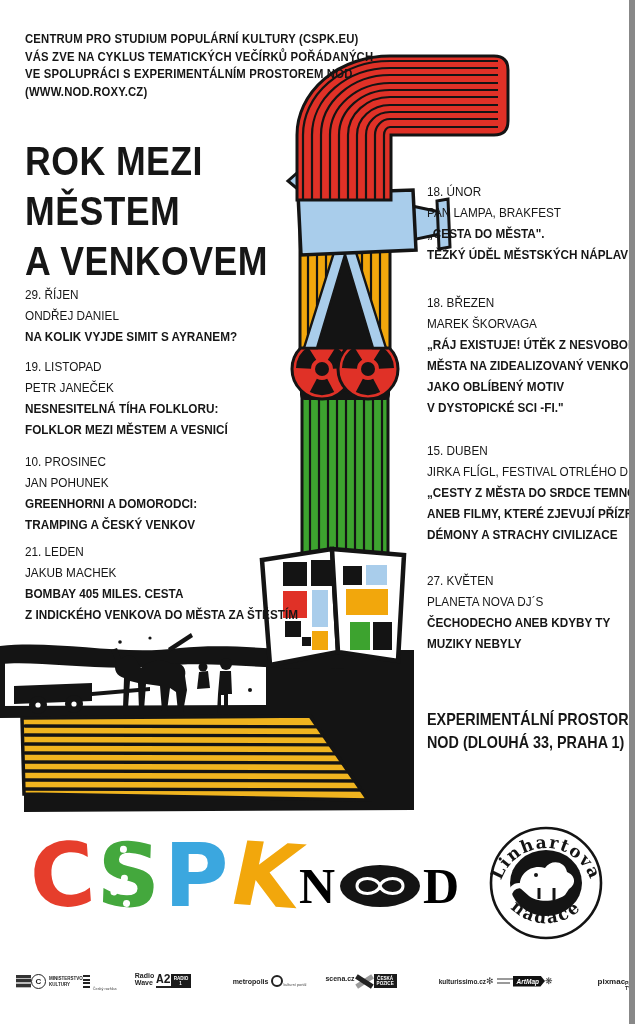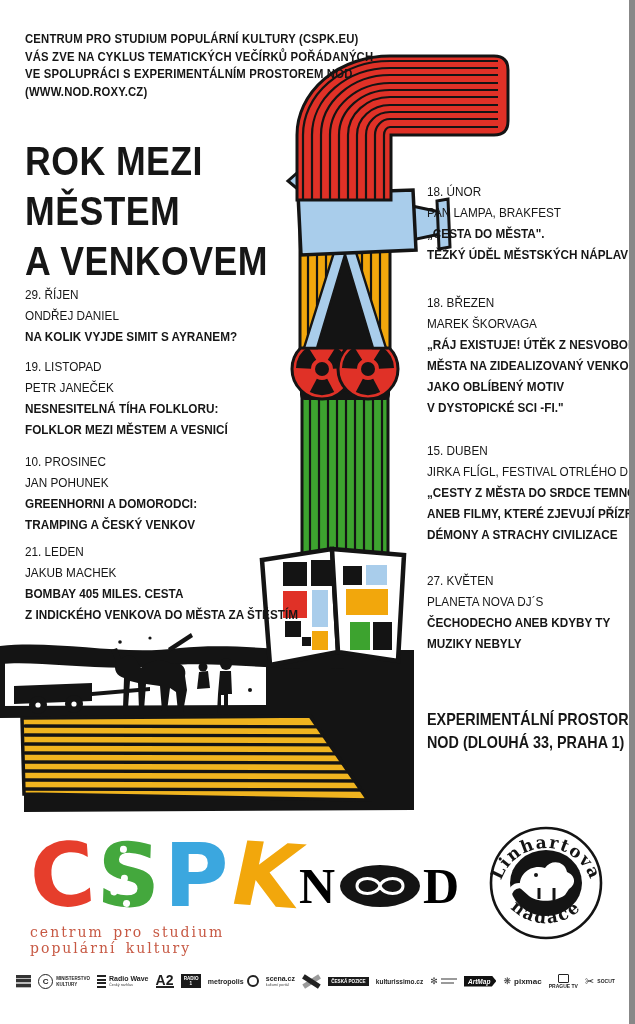--- a/index.html
+++ b/index.html
@@ -24,26 +24,26 @@
   .l-k{color:#f2a70c;transform:rotate(4deg) skewX(-8deg);margin-left:4px;}
   .dot{position:absolute;width:7px;height:7px;border-radius:50%;background:#fff;}
   .tagline{font-family:"DejaVu Serif",serif;font-size:14px;color:#c75944;letter-spacing:2px;word-spacing:3px;margin-top:4px;}
   .nodlogo{left:297px;top:858px;}
   .linhart{left:484px;top:822px;}
   
   .sponsors{left:16px;top:966px;right:14px;height:30px;display:flex;align-items:center;justify-content:space-between;}
   .sp{display:flex;align-items:center;gap:3px;color:#1d1d1d;}
   .sp-col{display:flex;flex-direction:column;align-items:center;gap:1px;}
   .tiny{font-size:4.5px;font-weight:700;line-height:5px;}
-  .small{font-size:7px;font-weight:700;}
+  .small{font-size:7px;font-weight:700;margin-left:42px;}
   .sub{font-size:3.8px;color:#444;line-height:4px;}
   .stripes3{width:15px;height:13px;background:repeating-linear-gradient(#333 0 3px,#bbb 3px 4.3px);}
   .circ{width:13px;height:13px;border:1.4px solid #222;border-radius:50%;display:flex;align-items:center;justify-content:center;font-size:8px;font-weight:700;}
   .bars{width:9px;height:13px;background:repeating-linear-gradient(#222 0 2.2px,transparent 2.2px 3.6px);}
-  .a2{font-size:14px;font-weight:800;border-bottom:2.2px solid #222;line-height:12px;}
+  .a2{font-size:12px;font-weight:800;border-bottom:2.2px solid #222;line-height:12px;font-family:Liberation Mono, monospace;}
   .blackbox{background:#1a1a1a;color:#fff;font-size:4.6px;font-weight:700;padding:2px 3px;line-height:5px;text-align:center;}
   .mcirc{width:8px;height:8px;border:2px solid #222;border-radius:50%;}
   .xmark{position:relative;width:19px;height:16px;}
   .xmark i{position:absolute;left:0;top:6px;width:19px;height:4.5px;background:#222;transform:rotate(33deg);}
   .xmark i.g{background:#9b9b9b;transform:rotate(-33deg);}
   .flag{background:#111;color:#fff;font-size:6.5px;font-weight:700;font-style:italic;padding:2px 6px 2px 4px;clip-path:polygon(0 0,86% 0,100% 50%,86% 100%,0 100%);}
   .glyph{font-size:9px;color:#333;}
   .tvbox{width:9px;height:7px;border:1.4px solid #222;border-radius:1px;}
 </style>
 </head>
@@ -266,21 +266,20 @@
     <div class="cspk-letters">
       <span class="l-c">C</span>
       <span class="l-s"><span>S</span>
         <i class="dot" style="left:22px;top:14px;"></i><i class="dot" style="left:34px;top:28px;"></i>
         <i class="dot" style="left:24px;top:43px;"></i><i class="dot" style="left:14px;top:57px;"></i>
         <i class="dot" style="left:27px;top:68px;"></i>
       </span>
       <span class="l-p">P</span>
       <span class="l-k">K</span>
     </div>
-    <div class="tagline">centrum pro studium populární kultury</div>
   </div>
 
   <svg class="abs nodlogo" width="170" height="58" viewBox="0 0 170 58">
     <text x="2" y="45" font-family="Liberation Serif, serif" font-size="50" font-weight="bold">N</text>
     <ellipse cx="83" cy="28" rx="40" ry="21" fill="#141414"></ellipse>
     <path d="M60,28 C60,18 80,18 83,28 C86,38 106,38 106,28 C106,18 86,18 83,28 C80,38 60,38 60,28 Z" fill="none" stroke="#ffffff" stroke-width="3"></path>
     <text x="126" y="45" font-family="Liberation Serif, serif" font-size="50" font-weight="bold">D</text>
   </svg>
 
   <svg class="abs linhart" width="124" height="124" viewBox="0 0 124 124">

